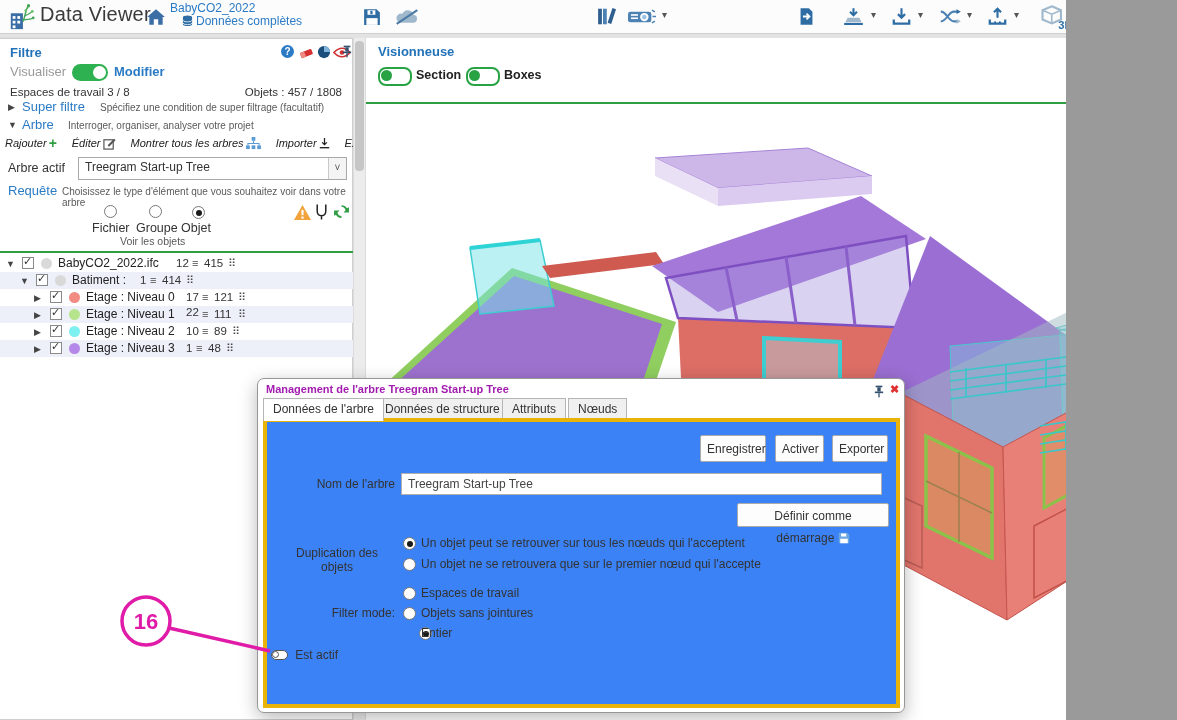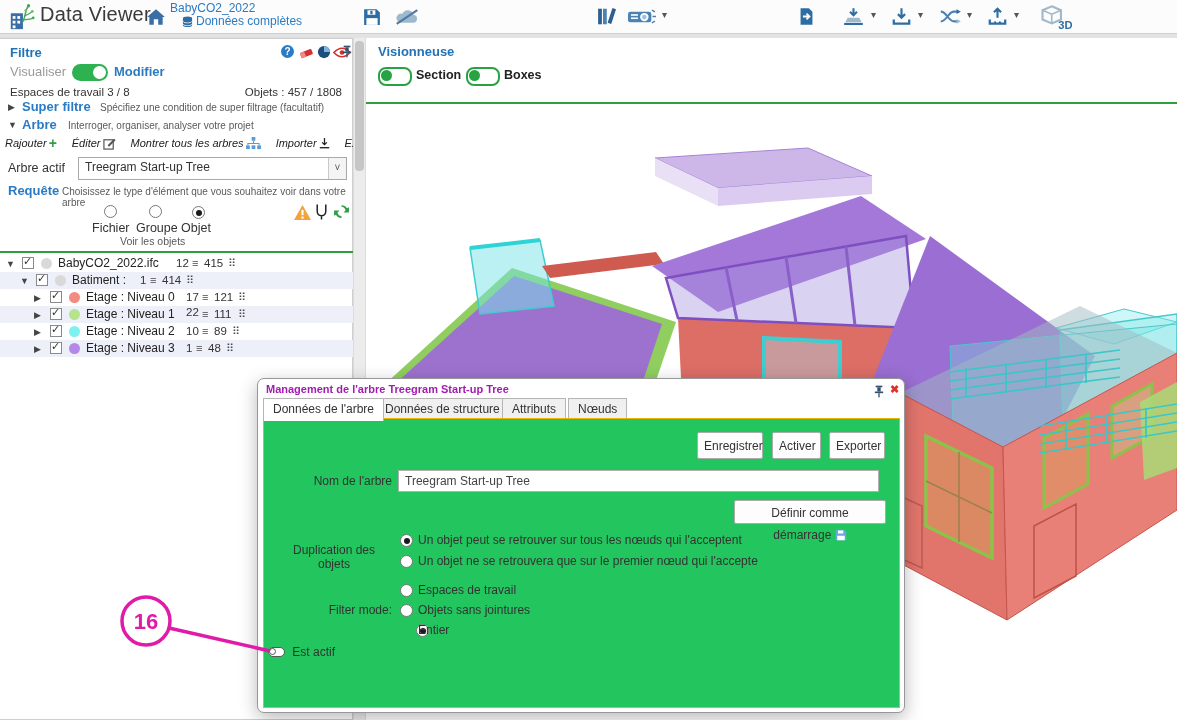--- a/index.html
+++ b/index.html
@@ -1,33 +1,33 @@
 <!DOCTYPE html>
 <html><head>
 <meta charset="utf-8">
 <style>
   html,body{margin:0;padding:0;background:#9a9a9a;font-family:"Liberation Sans",sans-serif;}
-  #stage{position:relative;width:1177px;height:720px;background:#e3e3e3;overflow:hidden;
+  #stage{position:relative;width:1066px;height:720px;background:#e3e3e3;overflow:hidden;
          font-family:"Liberation Sans",sans-serif;color:#333;}
   .abs{position:absolute;}
   
   #topbar{position:absolute;left:0;top:0;width:1177px;height:33px;background:#fcfcfc;border-bottom:1px solid #d0d0d0;}
   .appname{font-size:20px;color:#3a3a3a;letter-spacing:.2px;}
   .projname{font-size:12px;color:#2b7bc4;line-height:13px;}
   .tbicon{position:absolute;cursor:pointer;}
   .caret{font-size:10px;color:#555;}
   
   #filterpanel{position:absolute;left:0;top:38px;width:353px;height:682px;background:#fff;
                border:1px solid #cfcfcf;border-left:none;box-shadow:0 1px 3px rgba(0,0,0,.12);box-sizing:border-box;}
   #strip{position:absolute;left:353px;top:38px;width:13px;height:682px;background:#ececec;border-left:1px solid #dcdcdc;border-right:1px solid #dcdcdc;box-sizing:border-box;}
   #thumb{position:absolute;left:1px;top:3px;width:9px;height:130px;background:#c6c6c6;border-radius:4px;}
   #viewerpanel{position:absolute;left:366px;top:38px;width:811px;height:682px;background:#fff;overflow:hidden;}
   .paneltitle{font-size:13px;font-weight:bold;color:#2272b9;}
   .hint{font-size:10px;color:#5a5a5a;}
-  .bluehead{font-size:13px;font-weight:bold;color:#2b7bc4;}
+  .bluehead{font-size:13px;font-weight:normal;color:#2b7bc4;}
   .exp{font-size:9px;color:#444;}
   .greenline{position:absolute;height:2px;background:#2f9e41;}
   
   .tgl-on{position:absolute;width:36px;height:17px;border-radius:9px;background:#2eb150;cursor:pointer;}
   .tgl-on .knob{position:absolute;right:2px;top:2px;width:13px;height:13px;border-radius:50%;background:#fff;}
   .tgl-off{position:absolute;width:30px;height:15px;border-radius:8px;background:#fff;border:2px solid #27a344;cursor:pointer;}
   .tgl-off .knob{position:absolute;left:1px;top:1px;width:11px;height:11px;border-radius:50%;background:#27a344;}
   
   .radio{display:inline-block;width:13px;height:13px;border:1px solid #777;border-radius:50%;background:#fff;box-sizing:border-box;cursor:pointer;}
   .radio.sel{position:relative;}
@@ -46,21 +46,21 @@
   
   .sel-box{position:absolute;border:1px solid #a9a9a9;background:#fff;font-size:12px;color:#333;cursor:pointer;}
   .sel-box .chev{position:absolute;right:0;top:0;bottom:0;width:17px;background:#f4f4f4;border-left:1px solid #c9c9c9;color:#555;font-size:10px;text-align:center;line-height:19px;}
   
   #dialog{position:absolute;left:257px;top:378px;width:648px;height:335px;background:#fff;border:1px solid #979797;
           border-radius:7px;box-shadow:0 5px 18px rgba(0,0,0,.28);box-sizing:border-box;z-index:20;font-size:12px;}
   .dtitle{position:absolute;left:8px;top:4px;font-size:11px;font-weight:bold;color:#a21caf;}
   .tab{position:absolute;top:19px;height:21px;line-height:21px;padding:0 9px;font-size:12px;color:#333;
        background:#f0f0f0;border:1px solid #b5b5b5;box-sizing:border-box;cursor:pointer;z-index:2;}
   .tab.active{background:#fff;height:23px;border-bottom:none;z-index:4;}
-  #dcontent{position:absolute;left:5px;top:39px;width:637px;height:290px;border:1px solid #eab308;background:#22c55e;box-sizing:border-box;z-index:3;}
+  #dcontent{position:absolute;left:5px;top:39px;width:637px;height:290px;border:4px solid #eab308;background:#3b82f6;box-sizing:border-box;z-index:3;}
   .dbtn{position:absolute;height:27px;background:#fdfdfd;border:1px solid #ababab;border-radius:2px;font-size:12px;color:#333;
         font-family:"Liberation Sans",sans-serif;text-align:center;line-height:25px;cursor:pointer;box-sizing:border-box;}
   .dlabel{position:absolute;font-size:12px;color:#333;text-align:right;}
   #nameinput{position:absolute;left:134px;top:51px;width:481px;height:22px;border:1px solid #b0b0b0;font-size:12px;color:#444;
              padding:0 6px;box-sizing:border-box;font-family:"Liberation Sans",sans-serif;}
   .dradio-lbl{font-size:12px;color:#333;}
   .cdtoggle{display:inline-block;position:relative;width:17px;height:10px;border:1.5px solid #555;border-radius:6px;box-sizing:border-box;vertical-align:-1px;background:#fff;cursor:pointer;}
   .cdtoggle i{position:absolute;left:0px;top:0px;width:7px;height:7px;border:1.5px solid #555;border-radius:50%;box-sizing:border-box;background:#fff;}
   #anno{position:absolute;left:0;top:0;width:1177px;height:720px;z-index:40;pointer-events:none;}
 </style>
@@ -83,21 +83,21 @@
         <circle cx="26" cy="9" r="1.5" fill="#6abf69"></circle>
       <circle cx="27" cy="16" r="1.5" fill="#46a758"></circle>
         <circle cx="19" cy="8" r="1.4" fill="#6abf69"></circle>
     </svg>
     <span class="abs appname" style="left:40px;top:3px">Data Viewer</span>
     <svg class="abs tbicon" style="left:146px;top:8px" width="20" height="18" viewBox="0 0 18 16">
       <path d="M9 1 L17 8 H15 V15 H11 V10 H7 V15 H3 V8 H1 Z" fill="#3a6ea5"></path>
     </svg>
     <div class="abs" style="left:170px;top:2px">
       <div class="projname">BabyCO2_2022</div>
-      <div style="display:flex;align-items:flex-end;gap:3px;padding-left:12px;">
+      <div style="display:flex;align-items:flex-start;gap:3px;padding-left:12px;">
         <svg width="11" height="12" viewBox="0 0 12 13">
           <ellipse cx="6" cy="2.5" rx="5" ry="2" fill="#2e6da4"></ellipse>
           <path d="M1 2.5 v7.5 a5 2 0 0 0 10 0 v-7.5" fill="#2e6da4"></path>
           <path d="M1 5.5 a5 2 0 0 0 10 0 M1 8.5 a5 2 0 0 0 10 0" stroke="#fff" stroke-width=".8" fill="none"></path>
         </svg>
         <span class="projname">Données complètes</span>
       </div>
     </div>
     <svg class="tbicon" style="left:363px;top:8px" width="18" height="18" viewBox="0 0 16 16">
       <path d="M1 1 h11 l3 3 v11 H1 Z" fill="#2e6da4"></path>

